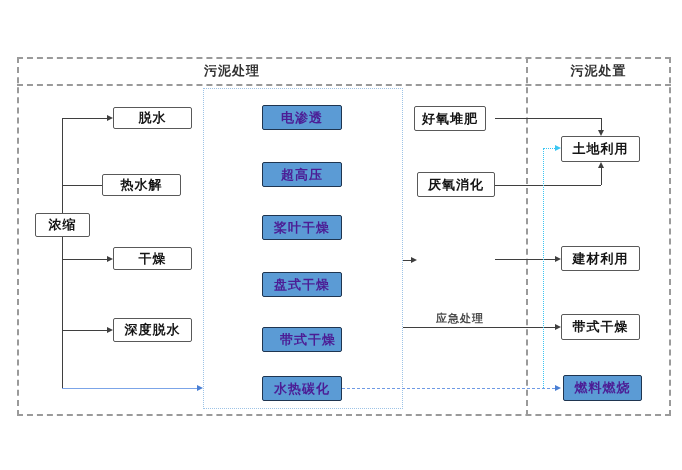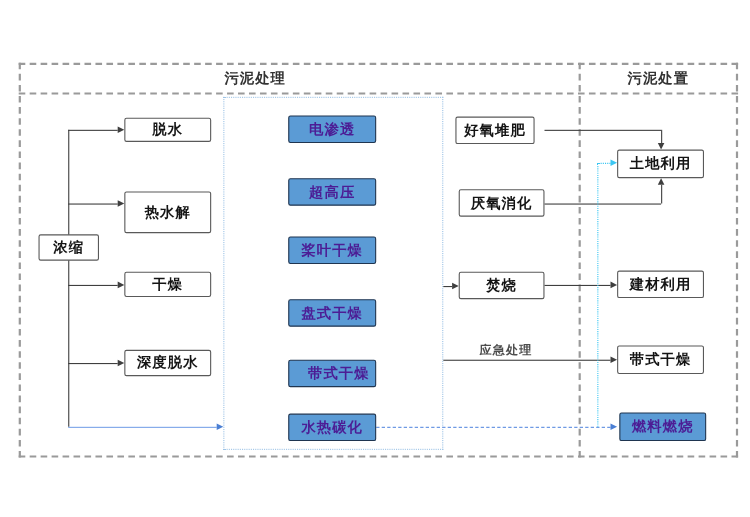--- a/index.html
+++ b/index.html
@@ -109,33 +109,32 @@
   <div class="ln h blue-dash" style="left:342px;top:388px;width:213px;"></div>
   <div class="ar ar-r blue" style="left:555px;top:385px;"></div>
 
   <div class="ln v cyan-dot" style="left:543px;top:148px;height:240px;"></div>
   <div class="ln h cyan-dot" style="left:543px;top:148px;width:12px;"></div>
   <div class="ar ar-r cyan" style="left:555px;top:145px;"></div>
 
   <div class="node" style="left:35px;top:213px;width:55px;height:24px;">浓缩</div>
 
   <div class="node" style="left:113px;top:107px;width:79px;height:22px;">脱水</div>
-  <div class="node" style="left:113px;top:174px;width:79px;height:38px;">热水解</div>
+  <div class="node" style="left:102px;top:174px;width:79px;height:22px;">热水解</div>
   <div class="node" style="left:113px;top:247px;width:79px;height:23px;">干燥</div>
   <div class="node" style="left:113px;top:318px;width:79px;height:24px;">深度脱水</div>
 
   <div class="node blue" style="left:262px;top:105px;width:80px;height:25px;">电渗透</div>
   <div class="node blue" style="left:262px;top:162px;width:80px;height:25px;">超高压</div>
   <div class="node blue" style="left:262px;top:215px;width:80px;height:25px;">桨叶干燥</div>
   <div class="node blue" style="left:262px;top:272px;width:80px;height:25px;">盘式干燥</div>
   <div class="node blue" style="left:262px;top:327px;width:80px;height:25px;padding-left:12px;">带式干燥</div>
   <div class="node blue" style="left:262px;top:376px;width:80px;height:25px;">水热碳化</div>
 
   <div class="node" style="left:414px;top:106px;width:72px;height:25px;">好氧堆肥</div>
   <div class="node" style="left:417px;top:172px;width:78px;height:25px;">厌氧消化</div>
-  <div class="node" style="left:417px;top:247px;width:78px;height:25px;">焚烧</div>
 
   <div class="node" style="left:561px;top:136px;width:79px;height:26px;">土地利用</div>
   <div class="node" style="left:561px;top:246px;width:79px;height:25px;">建材利用</div>
   <div class="node" style="left:561px;top:314px;width:79px;height:26px;">带式干燥</div>
   <div class="node blue" style="left:563px;top:375px;width:79px;height:26px;">燃料燃烧</div>
 
 </div>
 
 </body></html>

